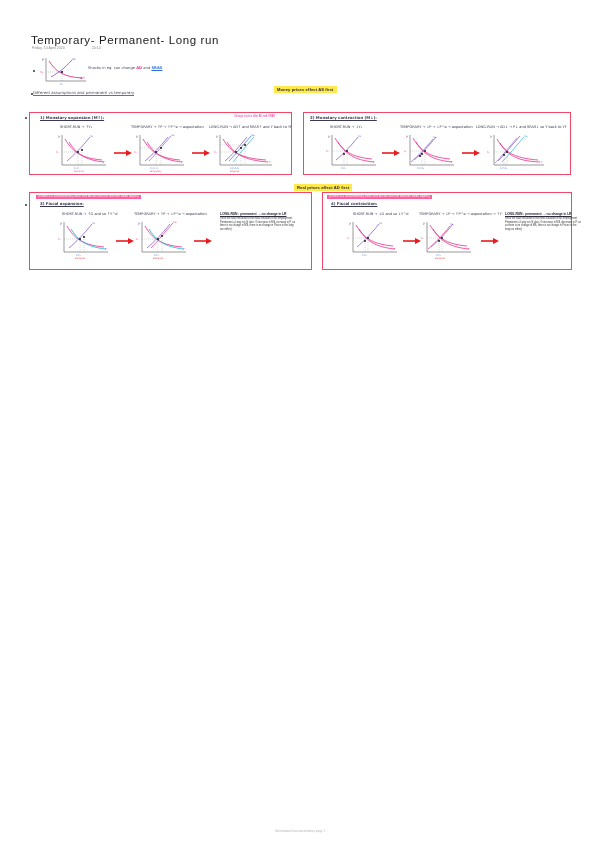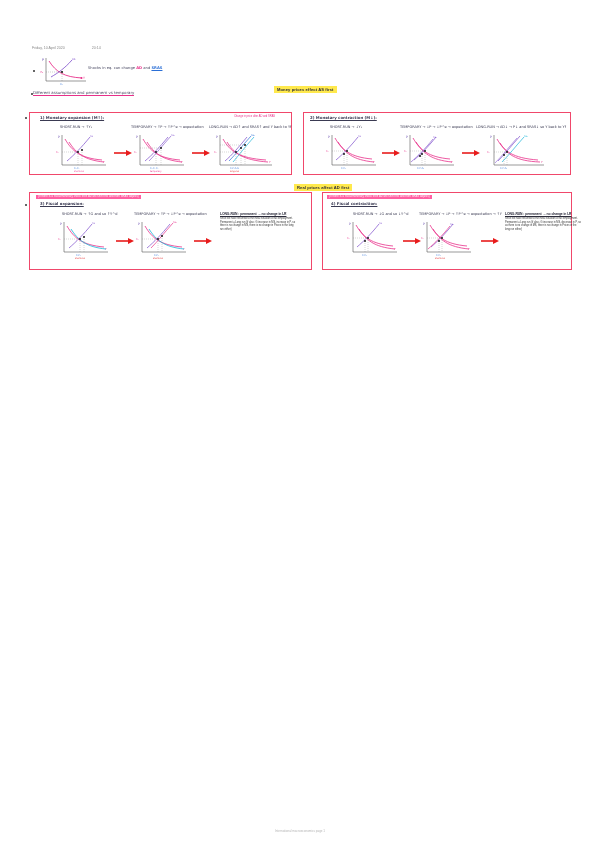--- a/index.html
+++ b/index.html
@@ -84,20 +84,21 @@
   .footer{
     position:absolute;left:0;right:0;top:829px;text-align:center;
     font-size:3px;color:#b5b5b5;
   }
 </style>
 </head>
 <body>
 
 <div class="page">
 
+  <div class="title">Temporary- Permanent- Long run</div>
   <div class="datebar">
     <span>Friday, 10 April 2020</span>
     <span class="time">20:14</span>
   </div>
 
   <div class="bullet" style="left:33px;top:70px;"></div>
 
   <div class="graph" style="left:38px;top:56px;">
     <svg width="52" height="30" viewBox="0 0 52 30">
       <line x1="8" y1="2" x2="8" y2="25" stroke="#555" stroke-width=".6"></line>

